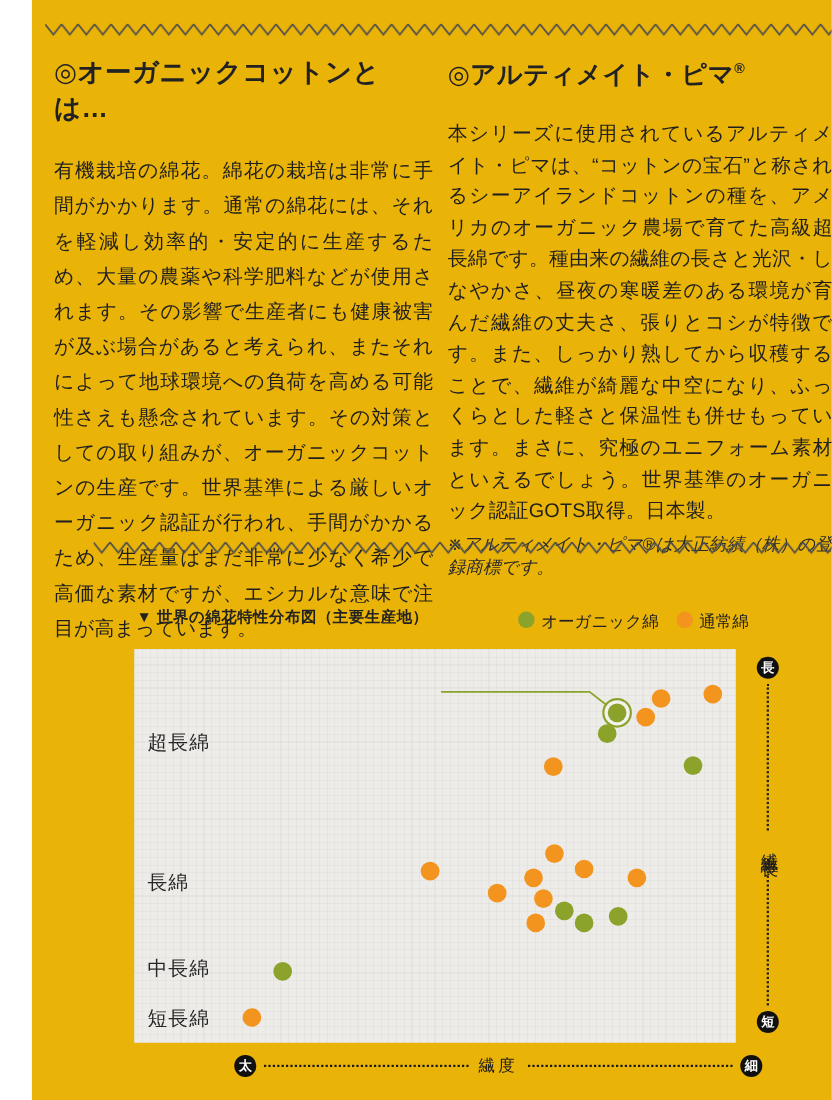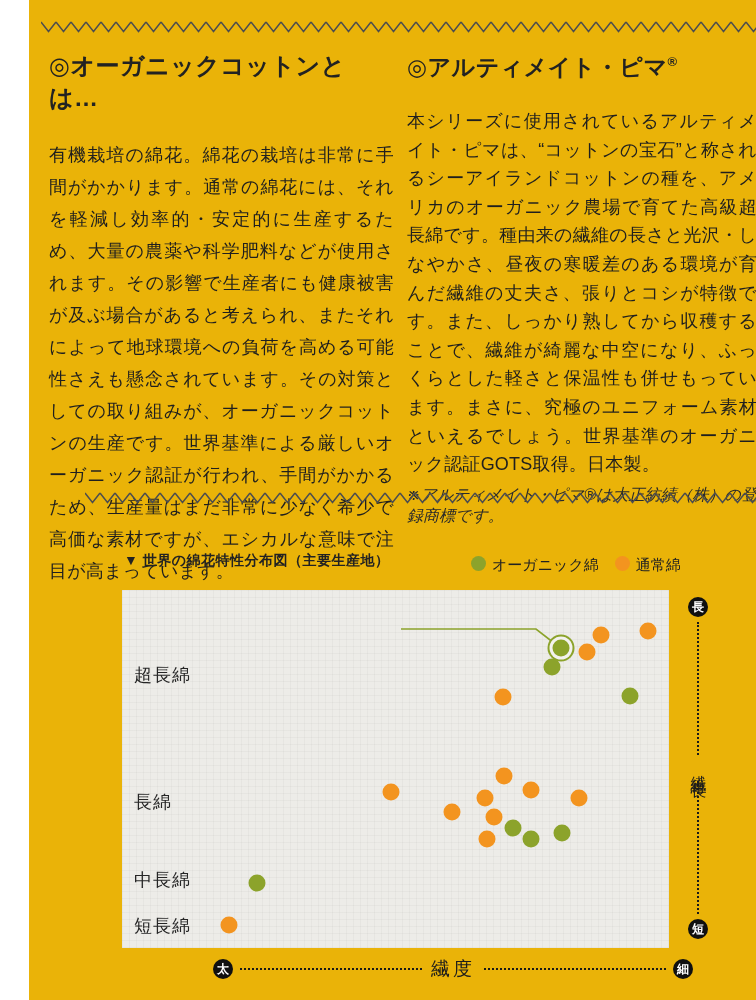--- a/index.html
+++ b/index.html
@@ -85,21 +85,21 @@
     font-size:12px;font-weight:bold;display:flex;align-items:center;justify-content:center;
     flex:0 0 auto;
   }
   .vdots{flex:1;width:0;border-left:2px dotted #1a1a1a;margin:5px 0;}
   .hdots{flex:1;height:0;border-top:2px dotted #1a1a1a;margin:0 7px;}
   .y-axis-label{
     writing-mode:vertical-rl;text-orientation:upright;
     font-size:16px;letter-spacing:4px;color:#1c1c1c;margin:2px 0;white-space:nowrap;
   }
   .x-axis-label{
-    font-size:19px;letter-spacing:3px;color:#1c1c1c;margin:0 2px;white-space:nowrap;
+    font-size:15px;letter-spacing:3px;color:#1c1c1c;margin:0 2px;white-space:nowrap;
   }
 </style>
 </head>
 <body>
 
 <div class="page">
 
   <svg class="zigzag zigzag-top" viewBox="0 0 736 14" preserveAspectRatio="none">
     <defs>
       <pattern id="zz" width="15" height="14" patternUnits="userSpaceOnUse">

